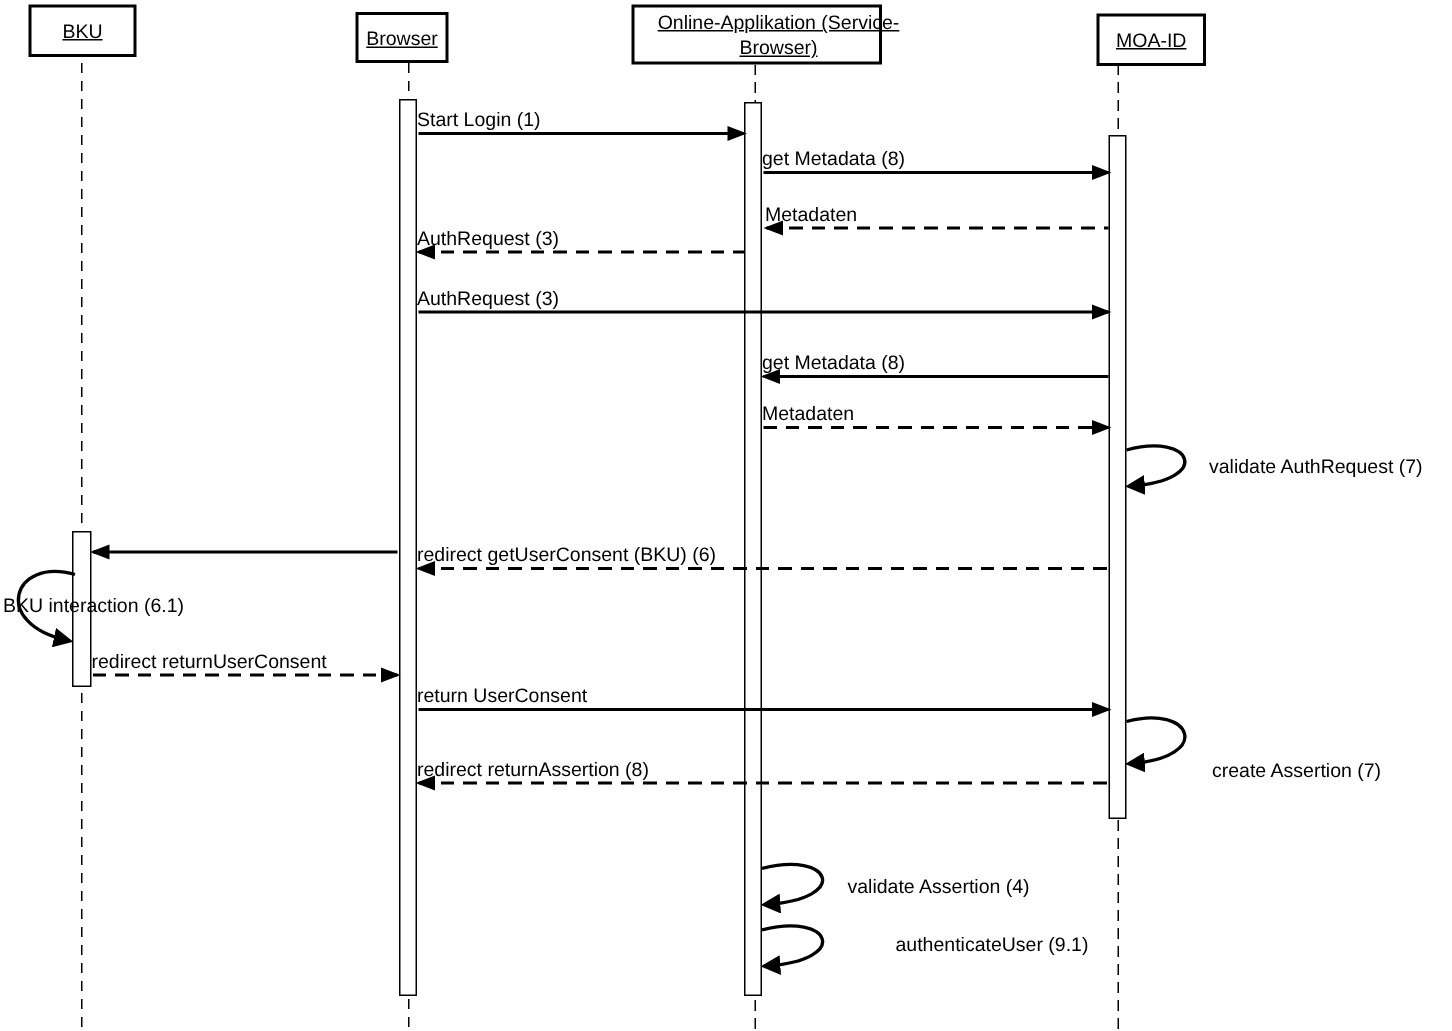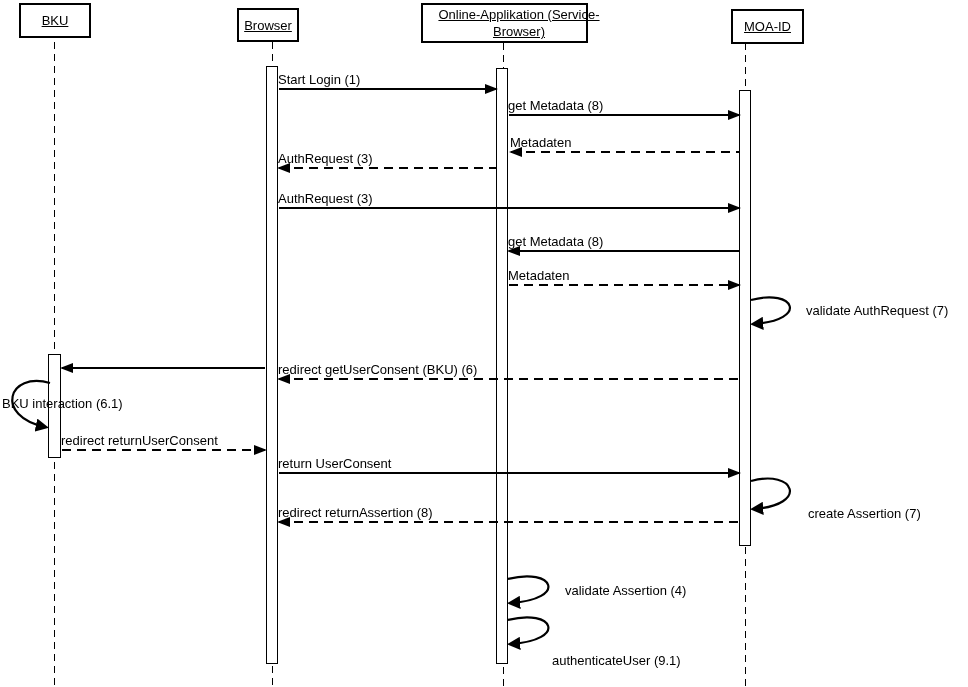--- a/index.html
+++ b/index.html
@@ -177,15 +177,15 @@
   <div class="self-lbl" style="left:565px;top:583px;">validate Assertion (4)</div>
 
   <svg class="self-loop" style="left:506px;top:613px;" width="56" height="36">
     <defs>
       <marker id="m5" viewBox="0 0 10 10" refX="7" refY="5" markerWidth="6" markerHeight="6" orient="auto">
         <path d="M0 0 L10 5 L0 10 Z" fill="#000"></path>
       </marker>
     </defs>
     <path d="M 2 7 C 48 -5, 62 27, 5 31" fill="none" stroke="#000" stroke-width="2.2" marker-end="url(#m5)"></path>
   </svg>
-  <div class="self-lbl" style="left:552px;top:622px;margin-top:31px;">authenticateUser (9.1)</div>
+  <div class="self-lbl" style="left:597px;top:622px;">authenticateUser (9.1)</div>
 
 </div>
 
 </body></html>

